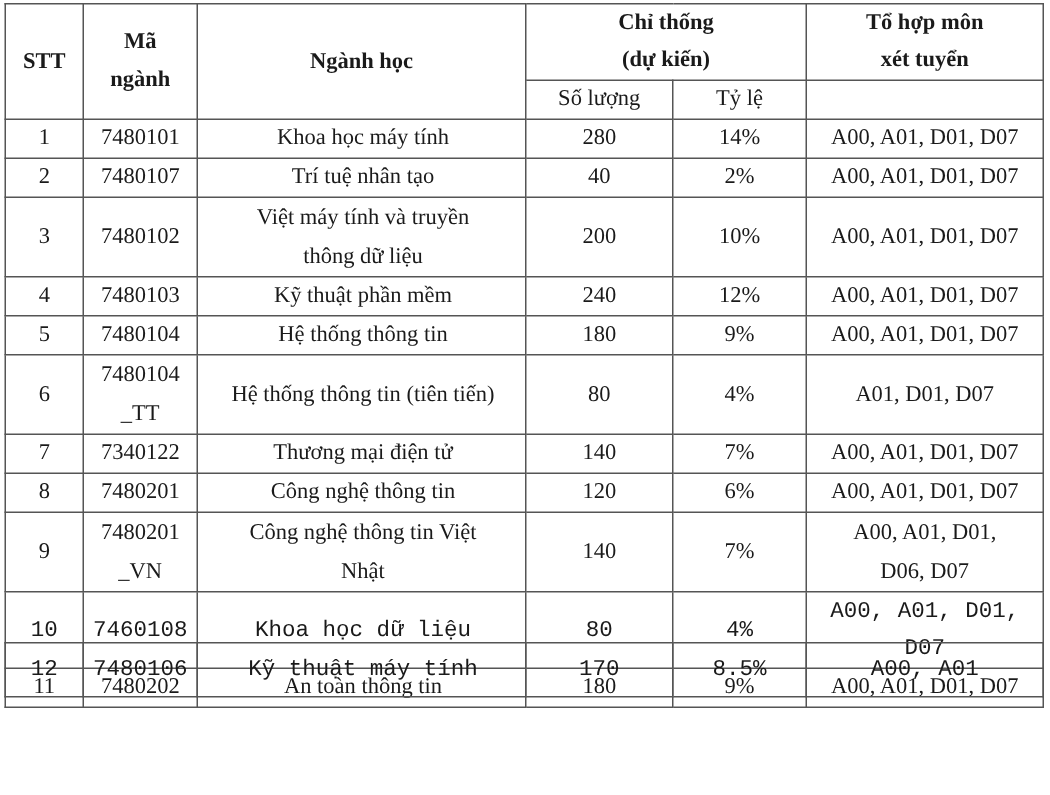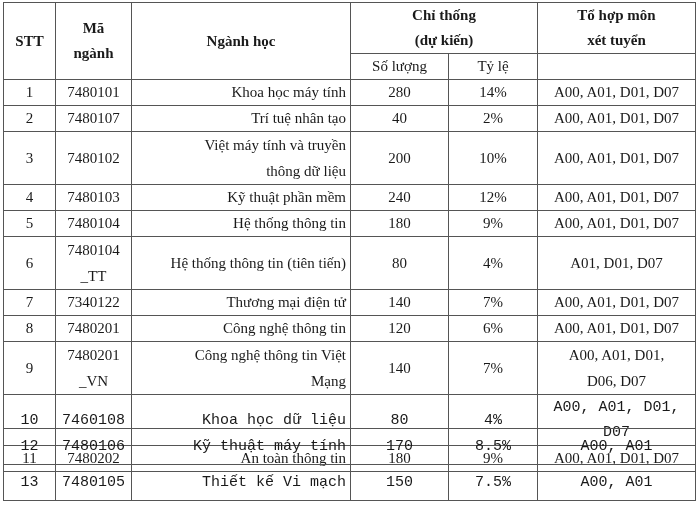--- a/index.html
+++ b/index.html
@@ -2,21 +2,21 @@
 <html><head>
 <meta charset="utf-8">
 <style>
   html, body { margin:0; padding:0; background:#ffffff; }
   body { width:700px; height:530px; overflow:hidden; position:relative;
          font-family:"Liberation Serif", "DejaVu Serif", serif; color:#1a1a1a; font-size:15px; }
   table { border-collapse:collapse; position:absolute; left:3px; table-layout:fixed; }
   td, th { border:1.5px solid #555; padding:0 4px; line-height:25px; vertical-align:middle; }
   th { font-weight:bold; text-align:center; font-size:15px; }
   .c { text-align:center; }
-  .l { text-align:right; padding-left:6px;margin-left:36px; }
+  .l { text-align:center; padding-left:6px;margin-left:36px; }
   #t1 { top:2px; width:692px; }
   #t2 { top:428px; width:692px; }
   .hdr th { line-height:25px; }
   .tall td { line-height:26px; }
   .big td { height:35px;font-family:Liberation Mono, monospace; }
 </style>
 </head>
 <body>
 
 <table id="t1">
@@ -103,21 +103,21 @@
         <td class="c"><span>8</span></td>
         <td class="c"><span>7480201</span></td>
         <td class="l"><span>Công nghệ thông tin</span></td>
         <td class="c"><span>120</span></td>
         <td class="c"><span>6%</span></td>
         <td class="c"><span>A00, A01, D01, D07</span></td>
       </tr>
       <tr class="tall">
         <td class="c"><span>9</span></td>
         <td class="c"><span>7480201</span><br><span>_VN</span></td>
-        <td class="l"><span>Công nghệ thông tin Việt</span><br><span>Mạng</span></td>
+        <td class="l"><span>Công nghệ thông tin Việt</span><br><span>Nhật</span></td>
         <td class="c"><span>140</span></td>
         <td class="c"><span>7%</span></td>
         <td class="c"><span>A00, A01, D01,</span><br><span>D06, D07</span></td>
       </tr>
       <tr class="big">
         <td class="c"><span>10</span></td>
         <td class="c"><span>7460108</span></td>
         <td class="l"><span>Khoa học dữ liệu</span></td>
         <td class="c"><span>80</span></td>
         <td class="c"><span>4%</span></td>
@@ -145,22 +145,14 @@
   </colgroup>
   <tbody id="body2">
       <tr class="big">
         <td class="c"><span>12</span></td>
         <td class="c"><span>7480106</span></td>
         <td class="l"><span>Kỹ thuật máy tính</span></td>
         <td class="c"><span>170</span></td>
         <td class="c"><span>8.5%</span></td>
         <td class="c"><span>A00, A01</span></td>
       </tr>
-      <tr class="big">
-        <td class="c"><span>13</span></td>
-        <td class="c"><span>7480105</span></td>
-        <td class="l"><span>Thiết kế Vi mạch</span></td>
-        <td class="c"><span>150</span></td>
-        <td class="c"><span>7.5%</span></td>
-        <td class="c"><span>A00, A01</span></td>
-      </tr>
     </tbody>
 </table>
 
 </body></html>

